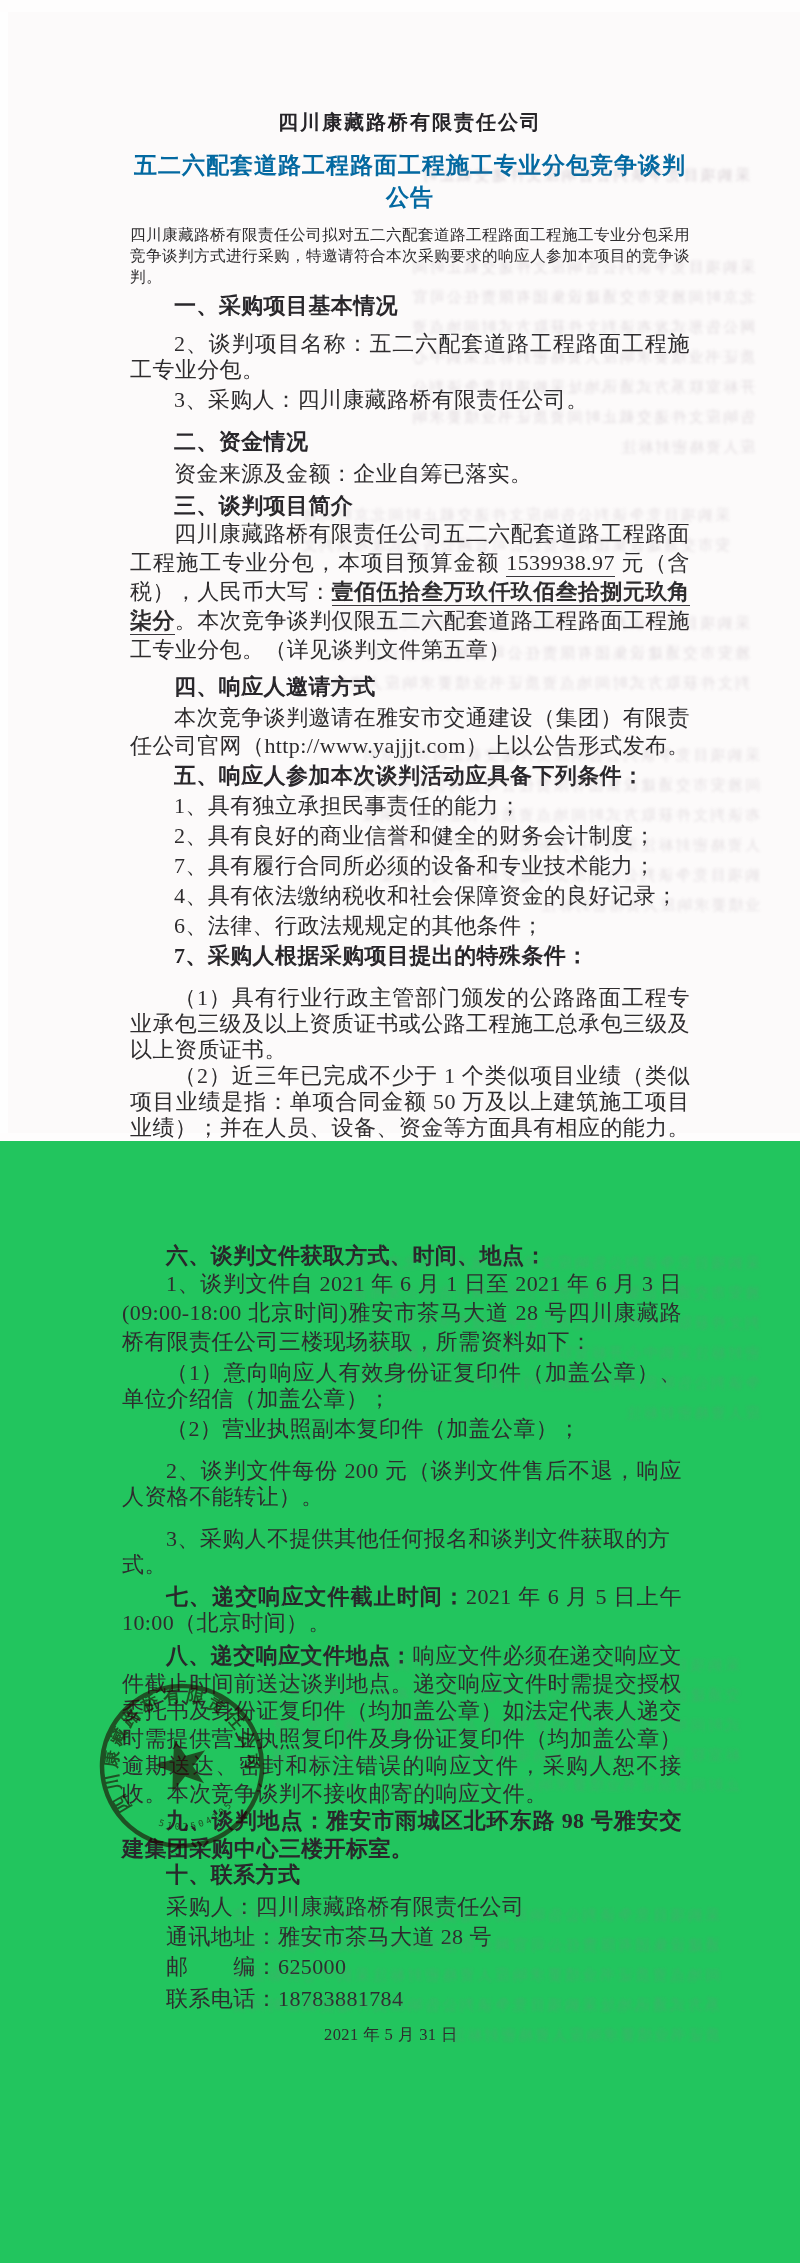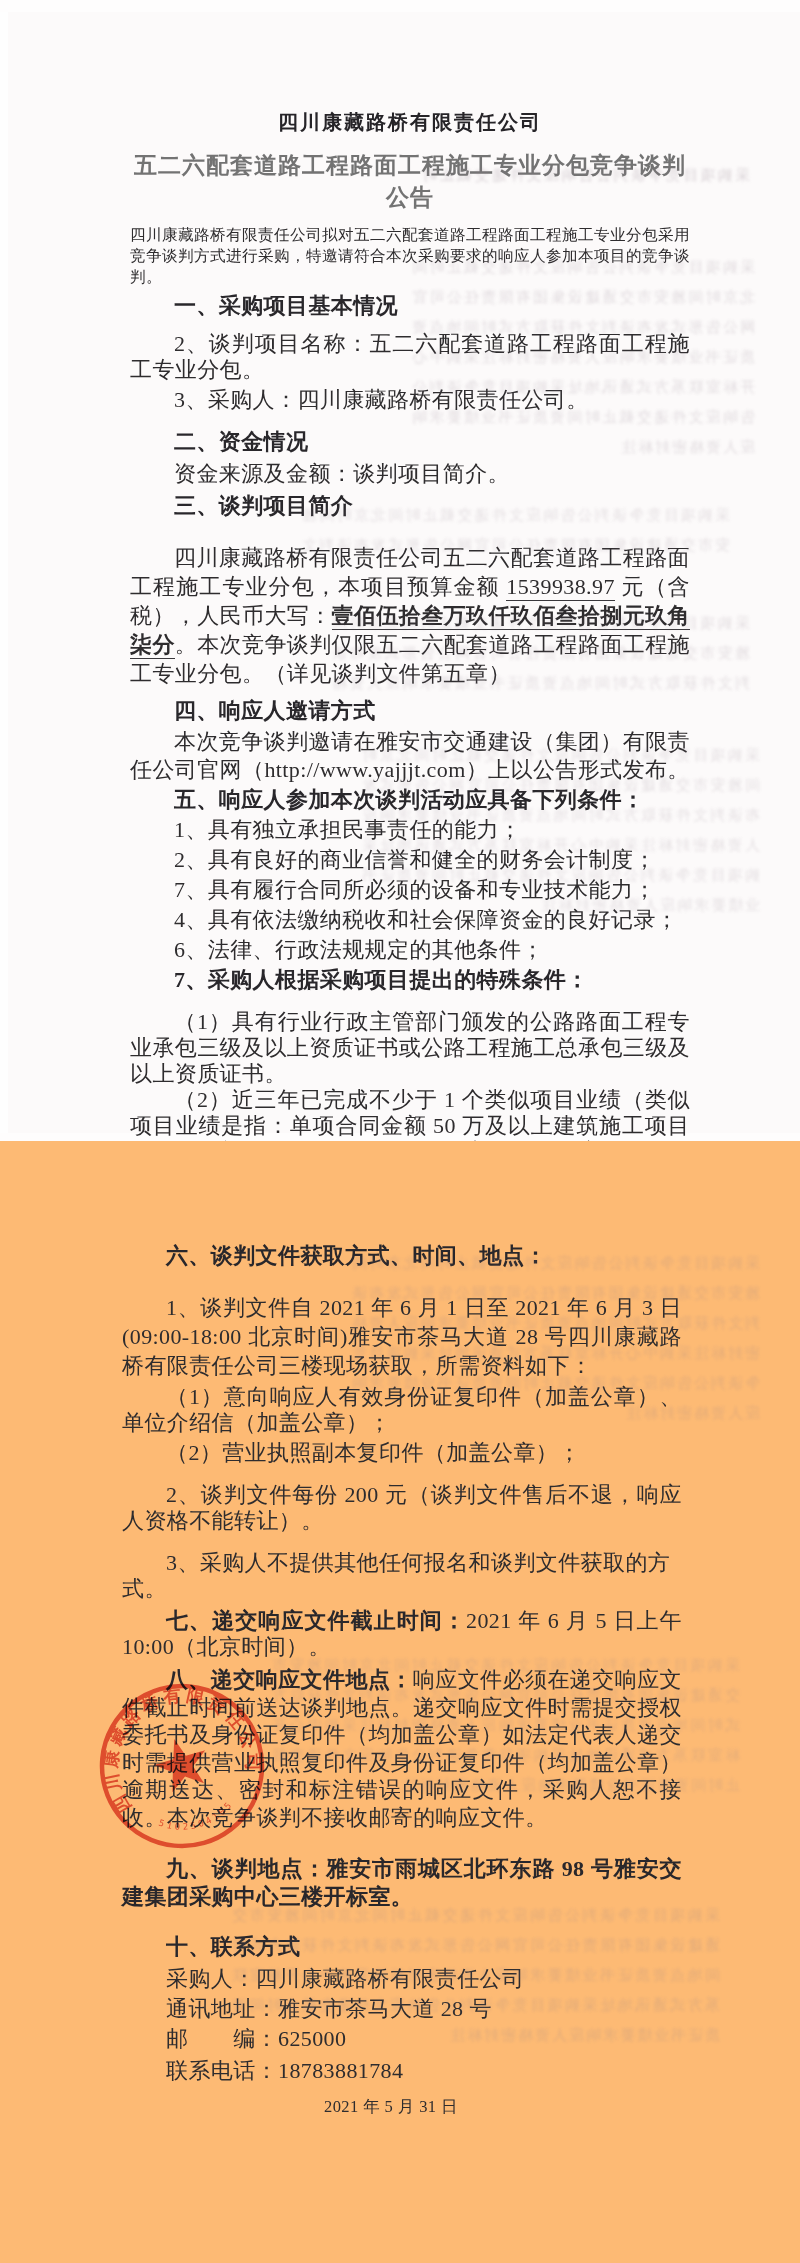--- a/index.html
+++ b/index.html
@@ -5,38 +5,38 @@
   * { margin:0; padding:0; box-sizing:border-box; }
   html,body { width:800px; }
   body{
     width:800px; height:2263px; position:relative;
     background:#fefdfd; overflow:hidden;
     font-family:"Liberation Serif","DejaVu Serif",serif;
     color:#2e2c2e;
   }
   .page{ position:absolute; left:0; width:800px; }
   .page1{ top:12px; height:1121px; background:#fcfafa; border-left:8px solid #fefefe; }
-  .page2{ top:1141px; height:1122px; background:#fdba74;text-decoration:underline; }
+  .page2{ top:1141px; height:1122px; background:#22c55e;text-decoration:underline; }
   .content{ position:absolute; left:122px; top:0; width:560px; }
   .page2 .content{ left:122px; }
 
   .t1{ margin-top:96px; text-align:center; font-weight:bold; font-size:20px;
        letter-spacing:2px; color:#262428; line-height:28px; }
   .t2{ margin-top:14px; text-align:center; font-weight:bold; font-size:23px;
-       letter-spacing:1px; color:#737373; line-height:32px; }
+       letter-spacing:1px; color:#0369a1; line-height:32px; }
   p, .line{ font-size:22px; line-height:26px; letter-spacing:0.4px; }
   .jt{ text-align:justify; }
   .ind{ text-indent:2em; }
   .hd{ font-weight:bold; color:#29272b; }
   .intro{ margin-top:10px; line-height:21px; font-size:15.6px; }
   .u{ border-bottom:1px solid #3a383c; padding-bottom:1px; font-weight:bold; }
   .unum{ border-bottom:1px solid #3a383c; padding-bottom:1px; }
 
   .m6{ margin-top:6px; } .m4{ margin-top:4px; } .m2{ margin-top:16px; }
-  .m8{ margin-top:24px; } .m10{ margin-top:10px; } .m12{ margin-top:12px; }
+  .m8{ margin-top:0; } .m10{ margin-top:10px; } .m12{ margin-top:12px; }
   .para29{ line-height:29px; }
   .para28{ line-height:27.5px; }
 
   .s6head{ margin-top:102px; }
   .datezone{ margin-top:10px; text-align:center; padding-right:22px; font-size:16.5px; }
 
   
   .stamp{ position:absolute; left:72px; top:1656px; width:220px; height:220px;
           mix-blend-mode:multiply; opacity:0.88; pointer-events:none; }
 
@@ -60,21 +60,21 @@
   <div class="content">
     <div class="t1">四川康藏路桥有限责任公司</div>
     <div class="t2">五二六配套道路工程路面工程施工专业分包竞争谈判公告</div>
     <p class="intro jt">四川康藏路桥有限责任公司拟对五二六配套道路工程路面工程施工专业分包采用竞争谈判方式进行采购，特邀请符合本次采购要求的响应人参加本项目的竞争谈判。</p>
 
     <p class="hd ind m6">一、采购项目基本情况</p>
     <p class="ind m12 jt">2、谈判项目名称：五二六配套道路工程路面工程施工专业分包。</p>
     <p class="ind m4">3、采购人：四川康藏路桥有限责任公司。</p>
 
     <p class="hd ind m2">二、资金情况</p>
-    <p class="ind m6">资金来源及金额：谈判项目简介。</p>
+    <p class="ind m6">资金来源及金额：企业自筹已落实。</p>
 
     <p class="hd ind m6">三、谈判项目简介</p>
     <p class="ind m8 jt para29"><span>四川康藏路桥有限责任公司五二六配套道路工程路面工程施工专业分包，本项目预算金额 </span><span class="unum">1539938.97</span><span> 元（含税），人民币大写：</span><span class="u">壹佰伍拾叁万玖仟玖佰叁拾捌元玖角柒分</span><span>。本次竞争谈判仅限五二六配套道路工程路面工程施工专业分包。（详见谈判文件第五章）</span></p>
 
     <p class="hd ind m10">四、响应人邀请方式</p>
     <p class="ind m4 jt para28">本次竞争谈判邀请在雅安市交通建设（集团）有限责任公司官网（http://www.yajjjt.com）上以公告形式发布。</p>
 
     <p class="hd ind m4 jt">五、响应人参加本次谈判活动应具备下列条件：</p>
     <p class="ind m4">1、具有独立承担民事责任的能力；</p>
     <p class="ind m4">2、具有良好的商业信誉和健全的财务会计制度；</p>

